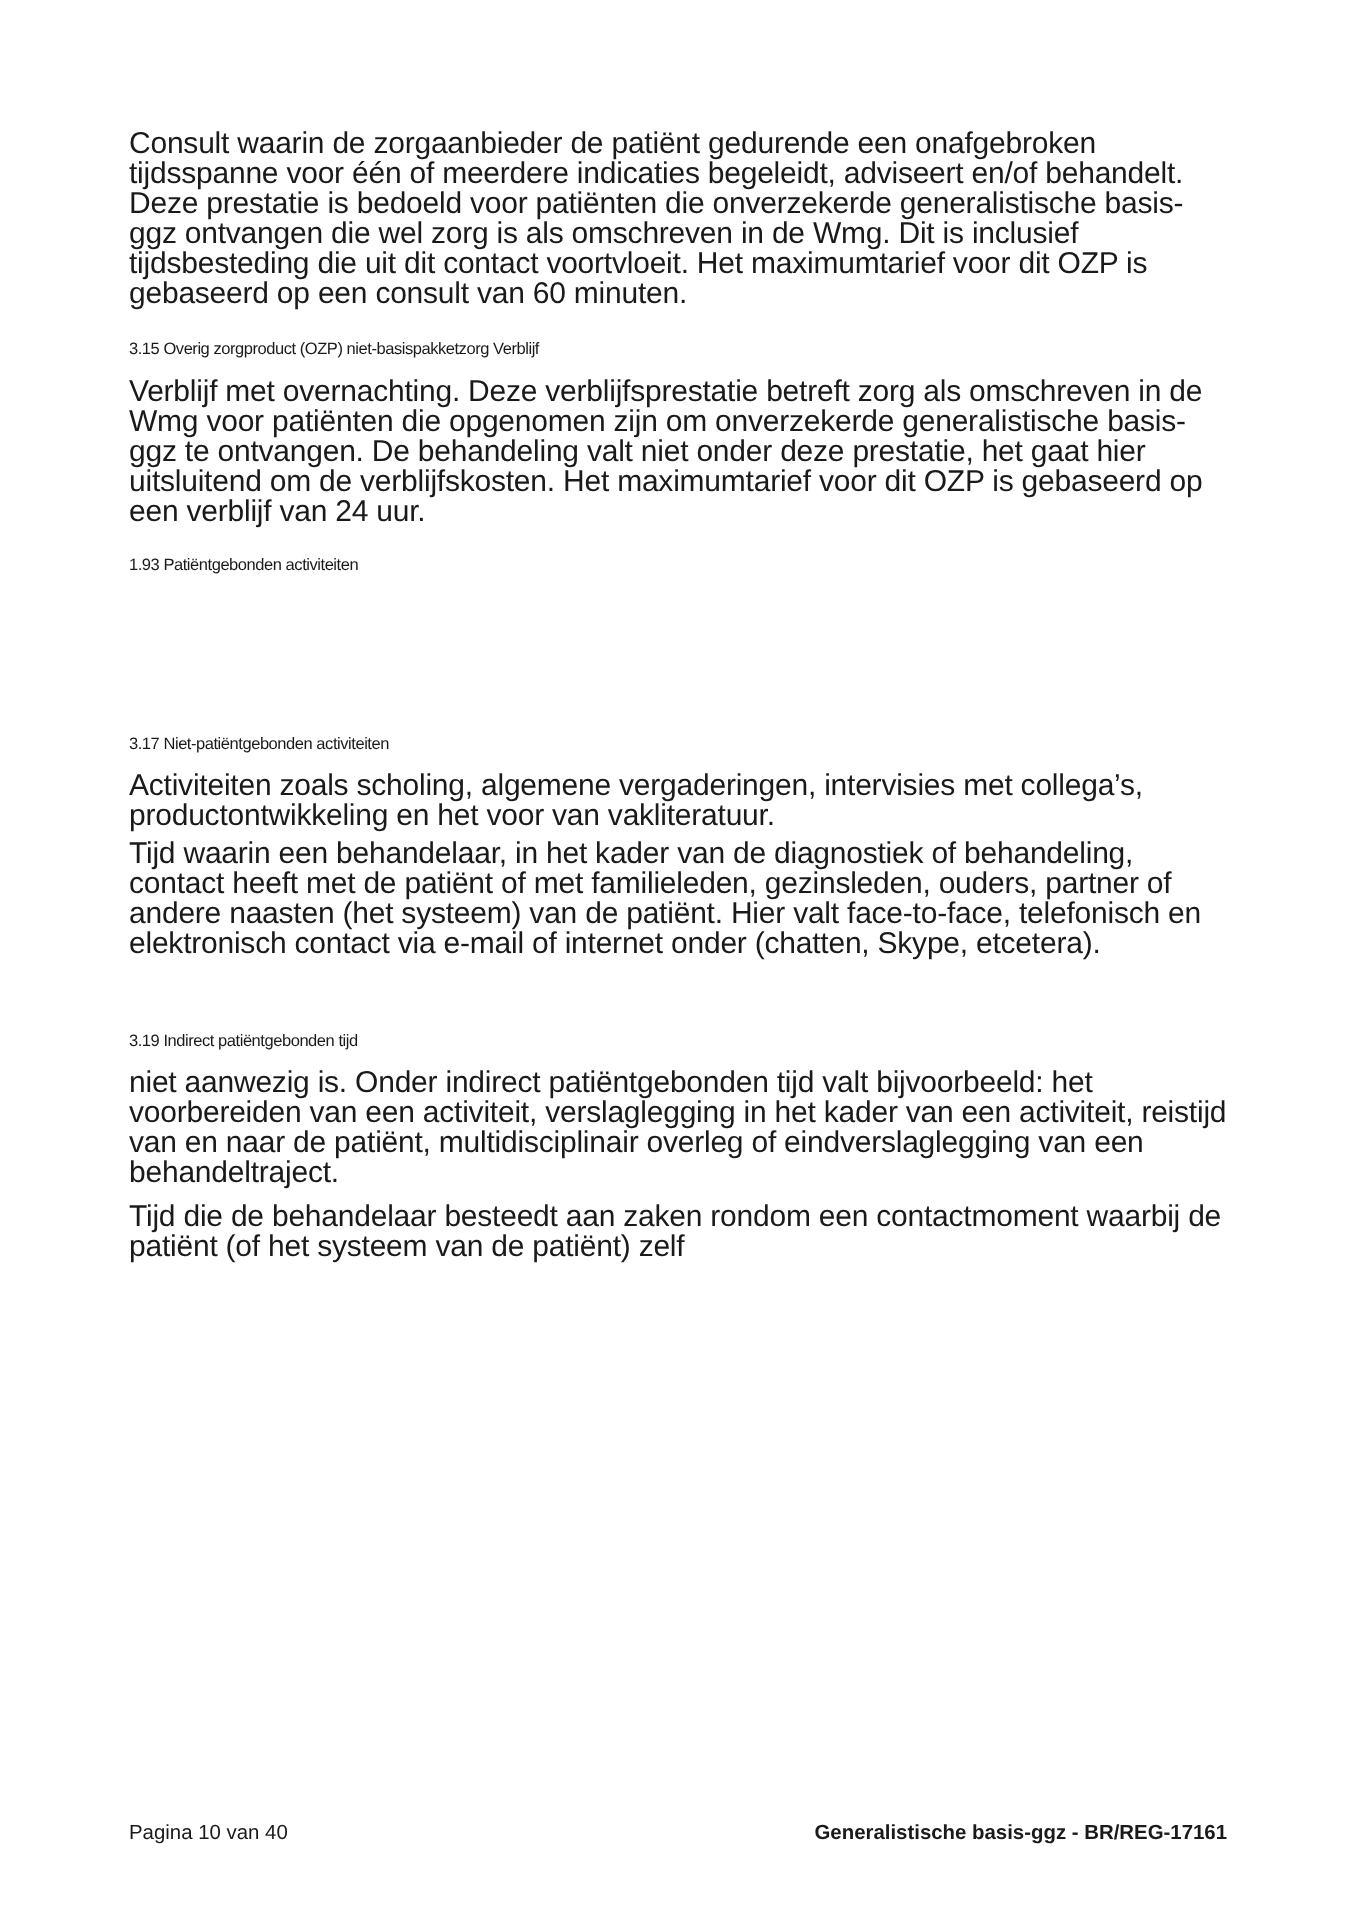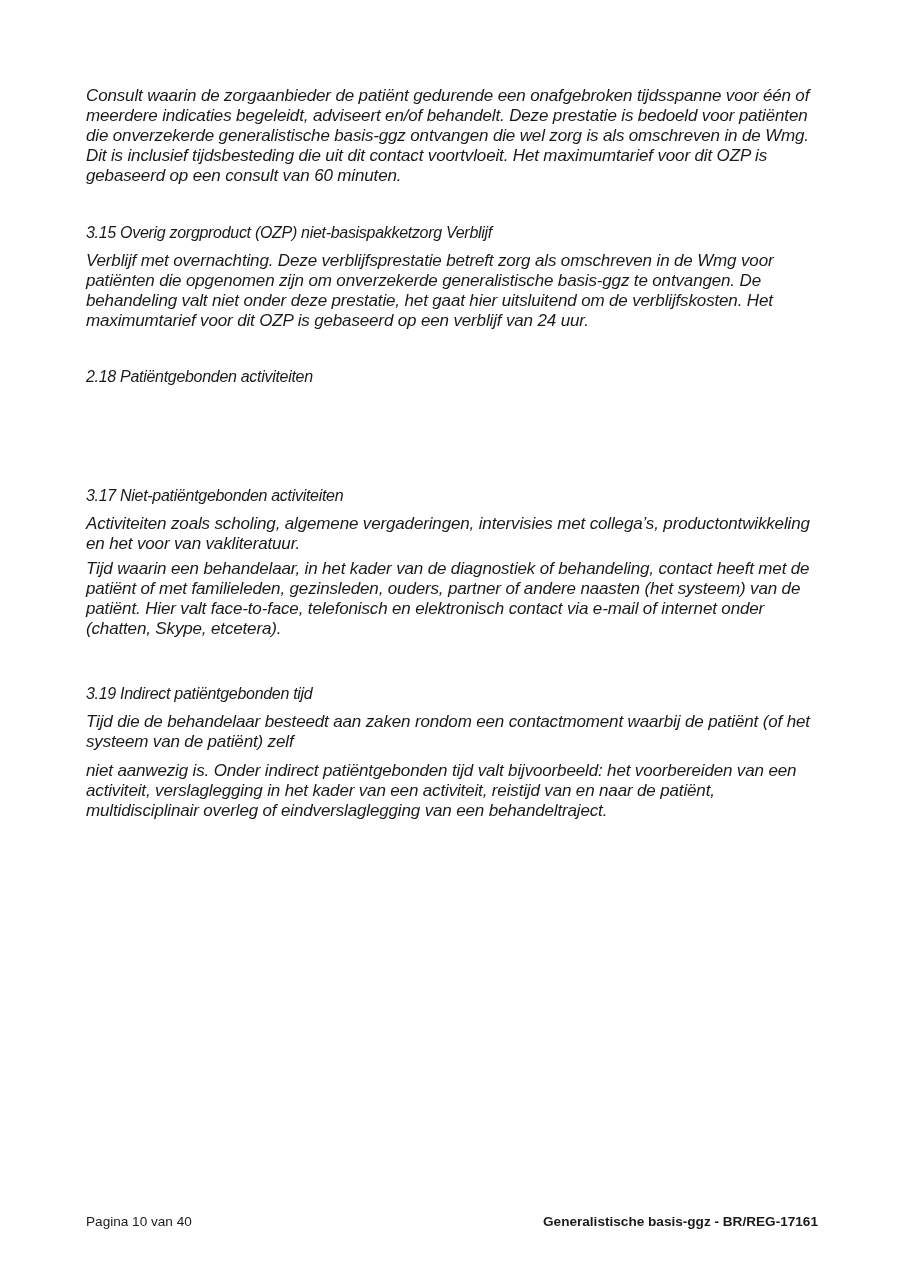--- a/index.html
+++ b/index.html
@@ -1,20 +1,20 @@
 <!DOCTYPE html>
 <html><head>
 <meta charset="utf-8">
 <style>
   html, body { margin: 0; padding: 0; background: #ffffff; }
   body { width: 900px; height: 1273px; position: relative; overflow: hidden;
          font-family: "Liberation Sans", "DejaVu Sans", sans-serif; color: #1a1a1a; }
   .page { position: absolute; left: 86px; top: 86px; width: 732px; }
-  p { margin: 0; font-size: 17px; line-height: 20px; letter-spacing: -0.15px; font-style: italic; }
-  h3 { margin: 0; font-weight: normal; font-style: italic; font-size: 16px; line-height: 20px; letter-spacing: -0.3px; }
+  p { margin: 0; font-size: 20px; line-height: 20px; letter-spacing: -0.15px; }
+  h3 { margin: 0; font-weight: normal; font-size: 11px; line-height: 20px; letter-spacing: -0.3px; }
   .sec { position: absolute; left: 0; width: 732px; }
   .sec h3 { margin-bottom: 8px; }
   .sec p + p { margin-top: 9px; }
   .footer { position: absolute; top: 1212px; left: 86px; width: 732px; font-size: 13.6px; line-height: 20px; }
   .footer .left { position: absolute; left: 0; }
   .footer .right { position: absolute; right: 0; font-weight: bold; }
 </style>
 </head>
 <body>
 
@@ -22,35 +22,35 @@
   <div class="sec" style="top:0px;">
     <p>Consult waarin de zorgaanbieder de patiënt gedurende een onafgebroken tijdsspanne voor één of meerdere indicaties begeleidt, adviseert en/of behandelt. Deze prestatie is bedoeld voor patiënten die onverzekerde generalistische basis-ggz ontvangen die wel zorg is als omschreven in de  Wmg. Dit is inclusief tijdsbesteding die uit dit contact voortvloeit. Het maximumtarief voor dit OZP is gebaseerd op een consult van 60 minuten.</p>
   </div>
 
   <div class="sec" style="top:137px;">
     <h3>3.15 Overig zorgproduct (OZP) niet-basispakketzorg Verblijf</h3>
     <p>Verblijf met overnachting. Deze verblijfsprestatie betreft zorg als omschreven in de Wmg voor patiënten die opgenomen zijn om onverzekerde generalistische basis-ggz te ontvangen. De behandeling valt niet onder deze prestatie, het gaat hier uitsluitend om de verblijfskosten. Het maximumtarief voor dit OZP is gebaseerd op een verblijf van 24 uur.</p>
   </div>
 
   <div class="sec" style="top:281px;">
-    <h3>2.18 Patiëntgebonden activiteiten</h3>
+    <h3>1.93 Patiëntgebonden activiteiten</h3>
   </div>
 
   <div class="sec" style="top:368px;margin-top:32px;">
     <h3>3.17 Niet-patiëntgebonden activiteiten</h3>
     <p>Activiteiten zoals scholing, algemene vergaderingen, intervisies met collega’s, productontwikkeling en het voor van vakliteratuur.</p>
   </div>
 
   <div class="sec" style="top:473px;">
     <p>Tijd waarin een behandelaar, in het kader van de diagnostiek of behandeling, contact heeft met de patiënt of met familieleden, gezinsleden, ouders, partner of andere naasten (het systeem) van de patiënt. Hier valt face-to-face, telefonisch en elektronisch contact via e-mail of internet onder (chatten, Skype, etcetera).</p>
   </div>
 
   <div class="sec" style="top:598px;">
     <h3>3.19 Indirect patiëntgebonden tijd</h3>
+    <p>niet aanwezig is. Onder indirect patiëntgebonden tijd valt bijvoorbeeld: het voorbereiden van een activiteit, verslaglegging in het kader van een activiteit, reistijd van en naar de patiënt, multidisciplinair overleg of eindverslaglegging van een behandeltraject.</p>
     <p>Tijd die de behandelaar besteedt aan zaken rondom een contactmoment waarbij de patiënt (of het systeem van de patiënt) zelf</p>
-    <p>niet aanwezig is. Onder indirect patiëntgebonden tijd valt bijvoorbeeld: het voorbereiden van een activiteit, verslaglegging in het kader van een activiteit, reistijd van en naar de patiënt, multidisciplinair overleg of eindverslaglegging van een behandeltraject.</p>
   </div>
 </div>
 
 <div class="footer">
   <span class="left">Pagina 10 van 40</span>
   <span class="right">Generalistische basis-ggz - BR/REG-17161</span>
 </div>
 
 </body></html>

